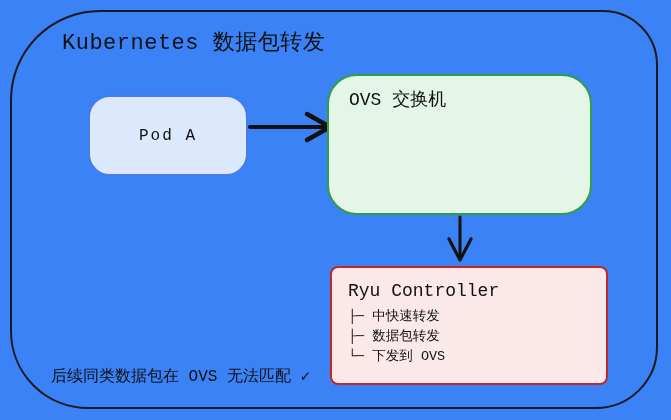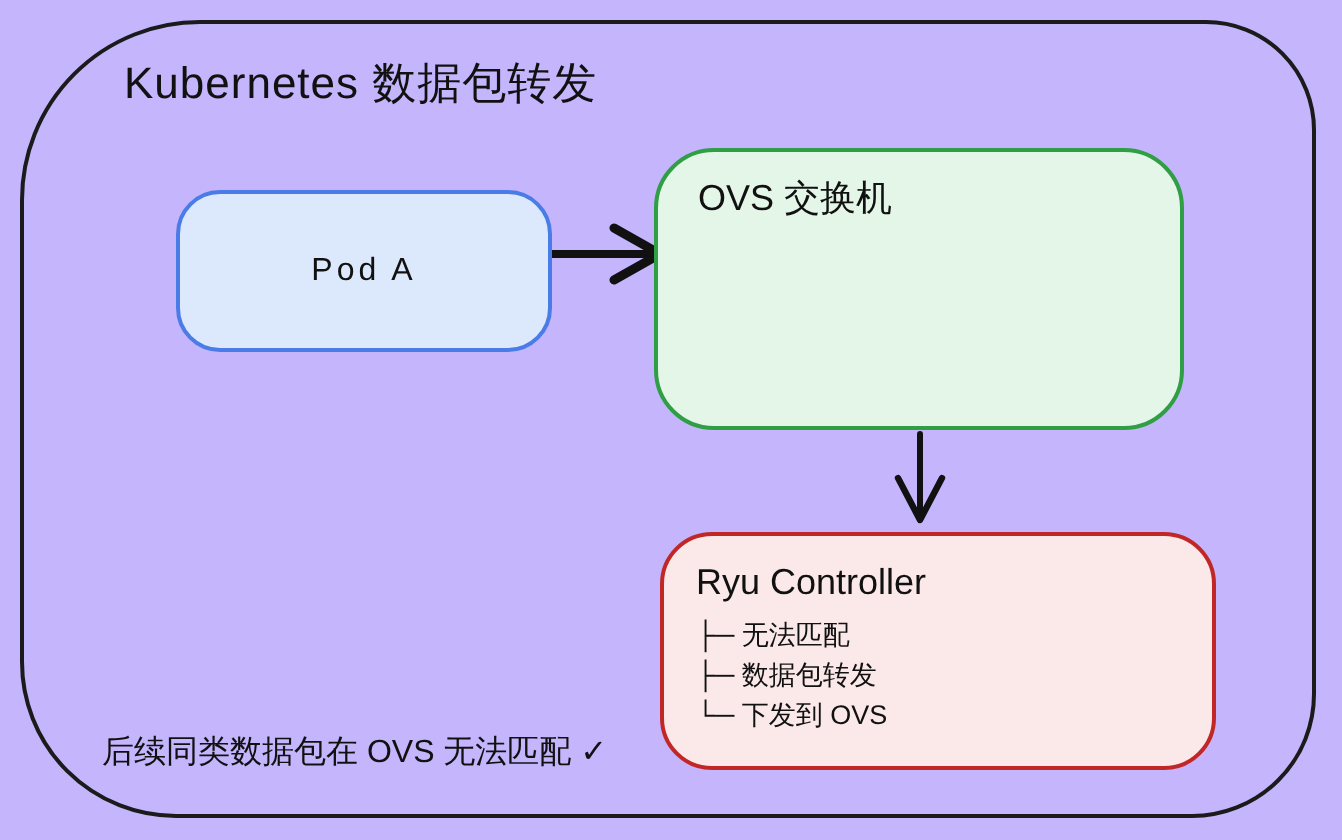--- a/index.html
+++ b/index.html
@@ -1,22 +1,22 @@
 <!DOCTYPE html>
 <html><head>
 <meta charset="utf-8">
 <style>
   * { margin: 0; padding: 0; box-sizing: border-box; }
   html, body { background: #ffffff; }
   .canvas {
     position: relative;
     width: 671px;
     height: 420px;
-    background: #c4b5fd;
-    font-family: Liberation Sans, sans-serif;
+    background: #3b82f6;
+    font-family: Liberation Mono, monospace;
     color: #111111;
     overflow: hidden;
   }
   .frame {
     position: absolute;
     left: 10px; top: 10px;
     width: 648px; height: 399px;
     border: 2px solid #1b1b1b;
     border-radius: 90px 55px 62px 78px;
     background: transparent;
@@ -34,40 +34,40 @@
     width: 671px; height: 420px;
     pointer-events: none;
   }
   .node {
     position: absolute;
     border-style: solid;
     border-width: 2.5px;
   }
   .node-pod {
     left: 88px; top: 95px;
-    width: 188px; height: 81px;
+    width: 160px; height: 81px;
     border-radius: 22px;
     display: flex;
     flex-direction: column;
     align-items: center;
     justify-content: center;
     gap: 8px;
   }
   .node-pod .pod-title { font-size: 16px; letter-spacing: 2px; }
   .node-pod .pod-subtitle { font-size: 15.5px; }
   .node-ovs {
     left: 327px; top: 74px;
     width: 265px; height: 141px;
     border-radius: 30px;
     padding: 11px 10px 0 20px;
   }
   .node-ryu {
     left: 330px; top: 266px;
     width: 278px; height: 119px;
-    border-radius: 26px;
+    border-radius: 8px;
     padding: 13px 10px 0 16px;
   }
   .node-title {
     font-size: 18px;
     margin-bottom: 6px;
     white-space: nowrap;
   }
   .node-item {
     font-size: 13.5px;
     line-height: 20px;
@@ -103,20 +103,20 @@
   <div class="node node-pod" style="background-color: rgb(220, 232, 251); border-color: rgb(74, 124, 232);">
     <div class="pod-title">Pod A</div>
   </div>
 
   <div class="node node-ovs" style="background-color: rgb(227, 246, 231); border-color: rgb(47, 158, 68);">
     <div class="node-title">OVS 交换机</div>
   </div>
 
   <div class="node node-ryu" style="background-color: rgb(251, 233, 233); border-color: rgb(194, 39, 39);">
     <div class="node-title">Ryu Controller</div>
-    <div class="node-item">├─ 无法匹配</div>
+    <div class="node-item">├─ 中快速转发</div>
     <div class="node-item">├─ 数据包转发</div>
     <div class="node-item">└─ 下发到 OVS</div>
   </div>
 
   <div class="footer-note">后续同类数据包在 OVS 无法匹配 ✓</div>
 
 </div>
 
 </body></html>

